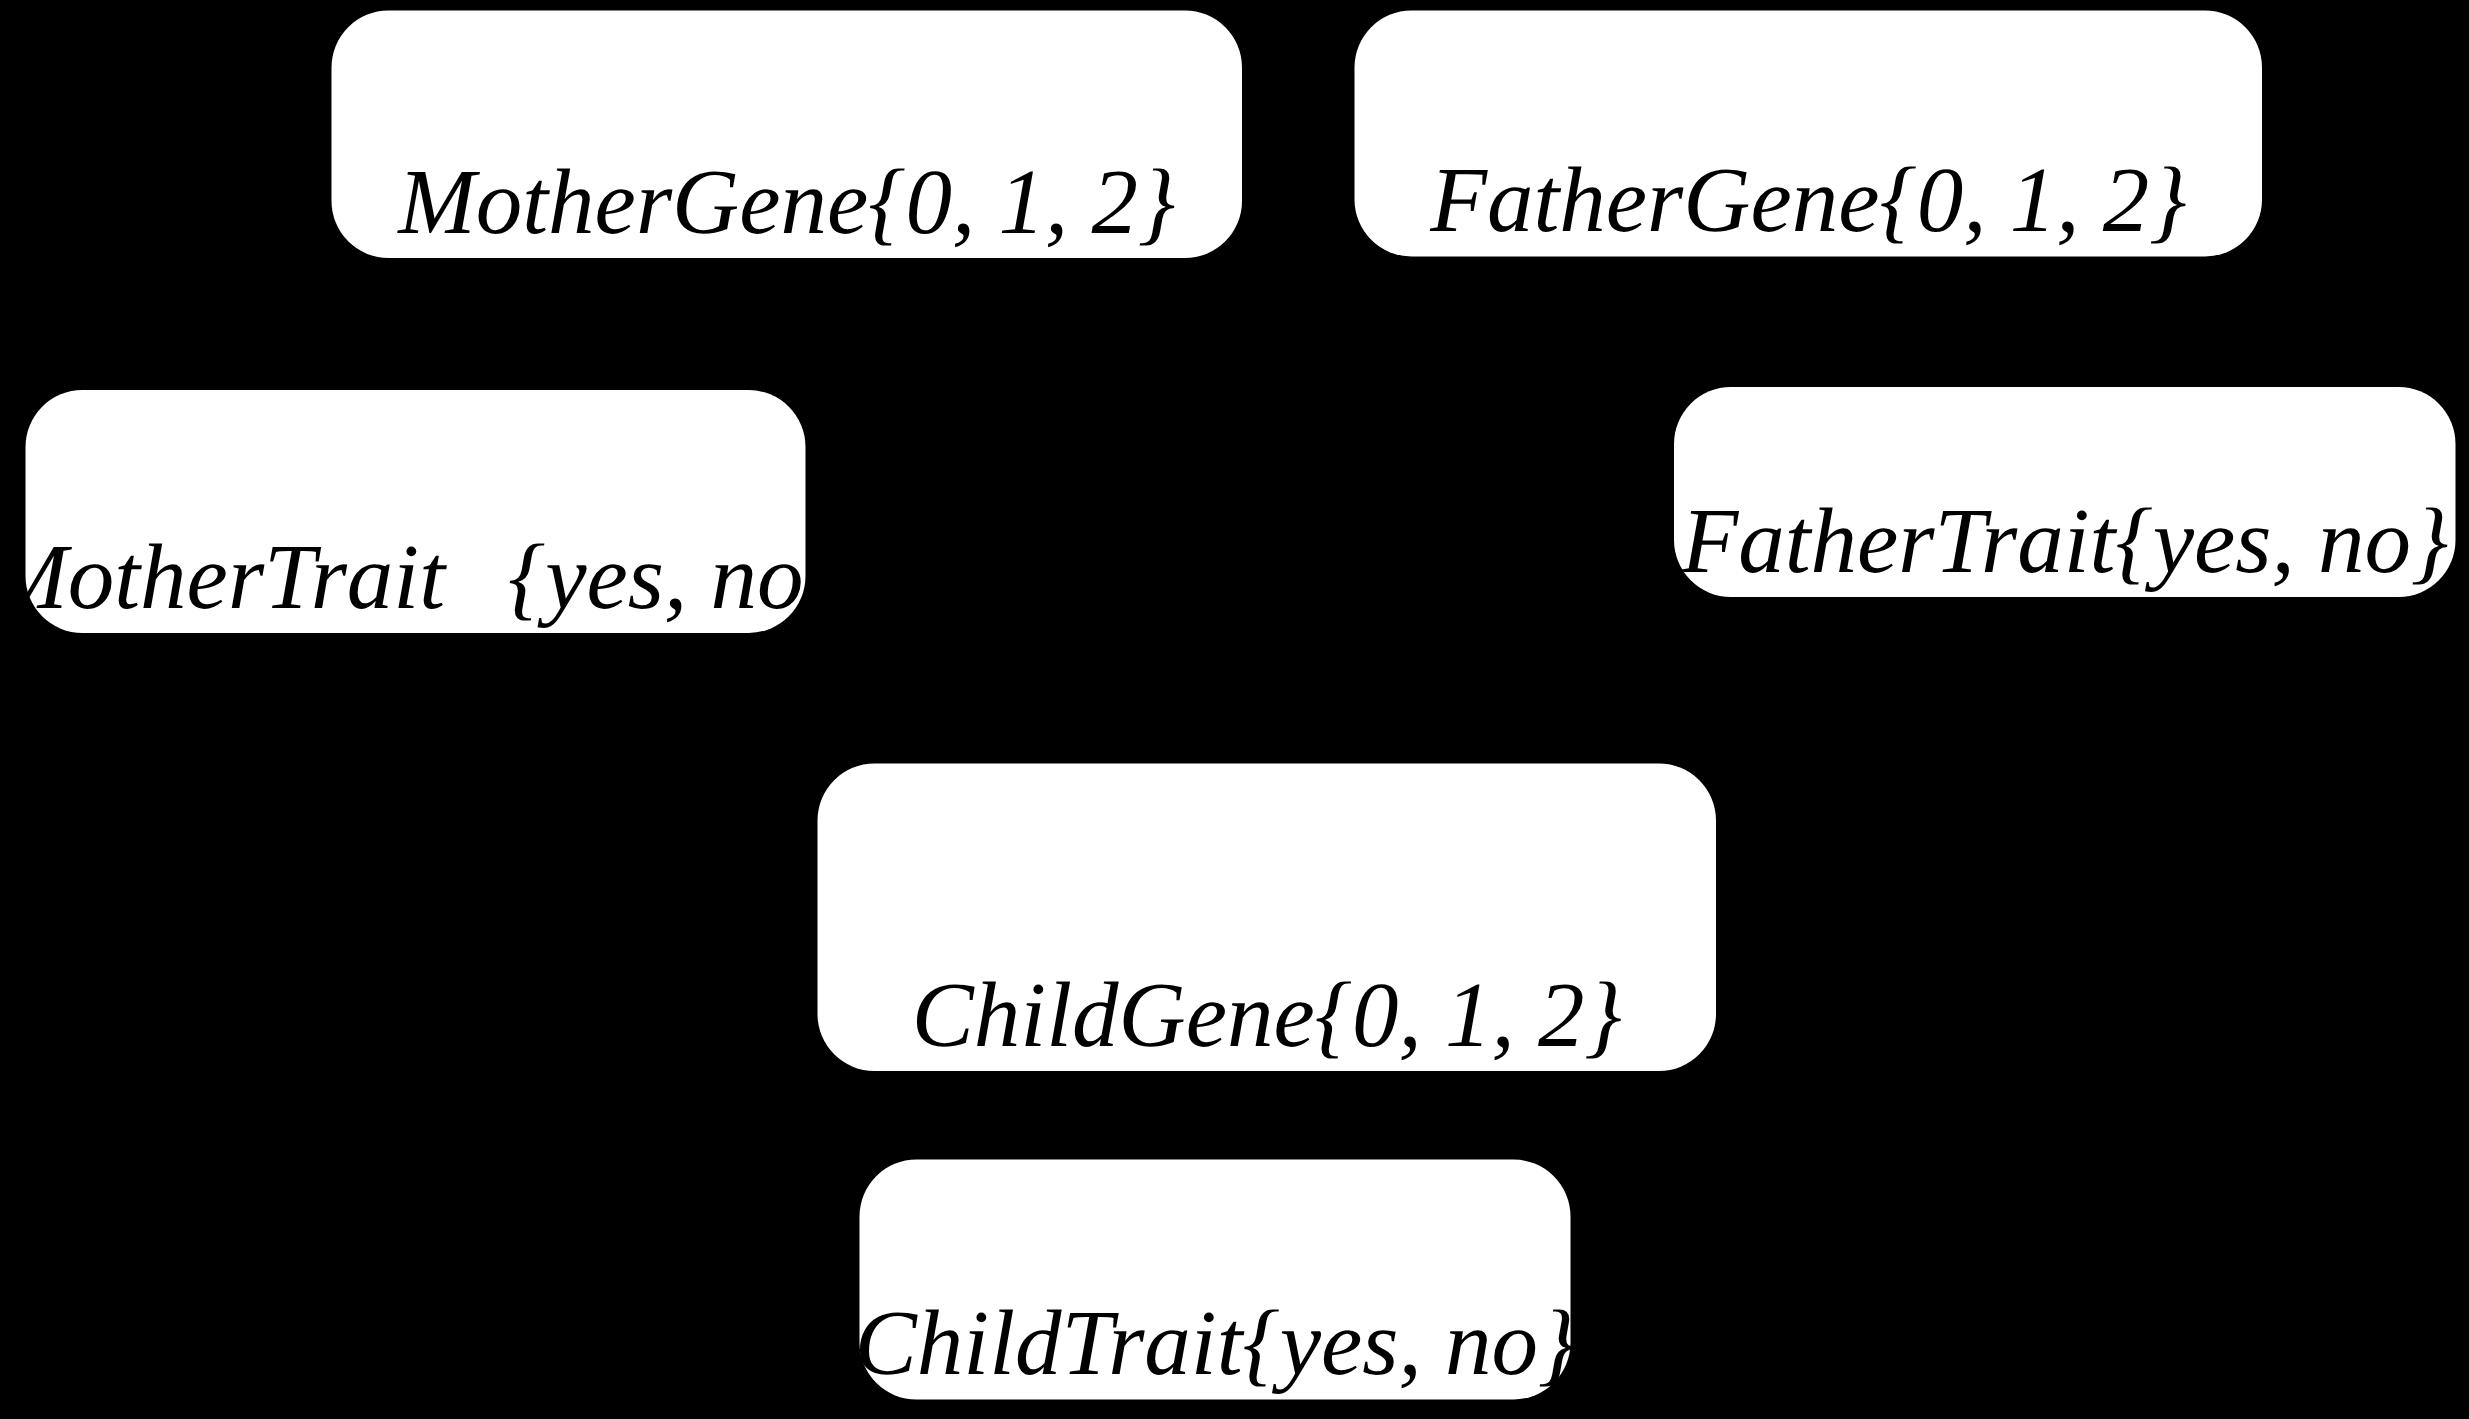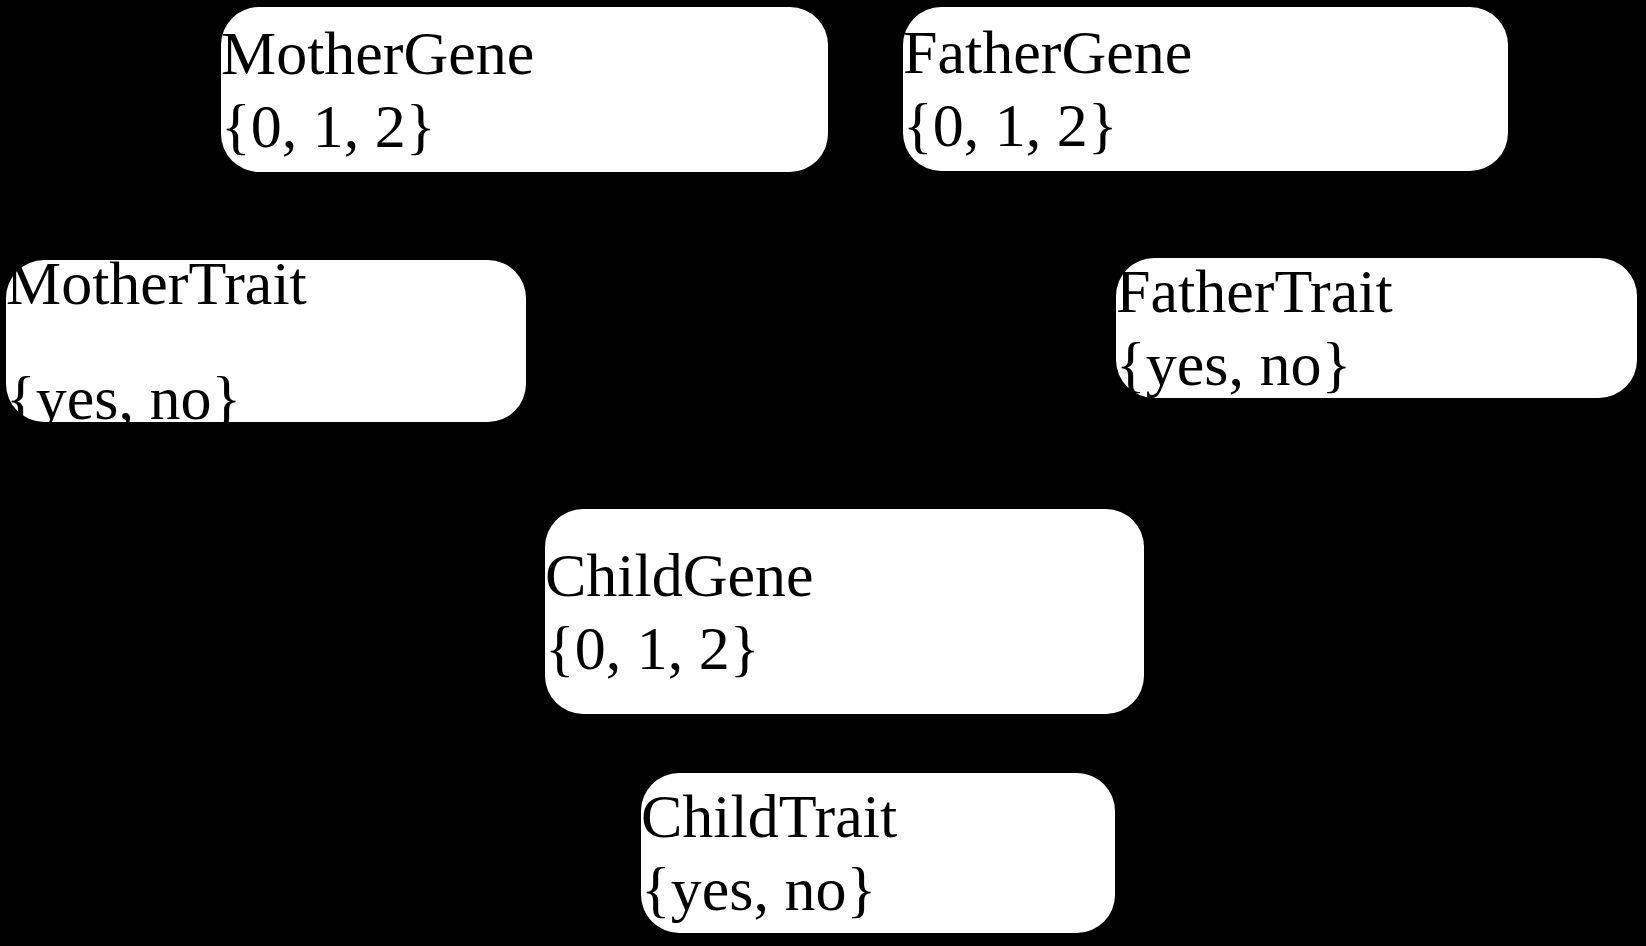--- a/index.html
+++ b/index.html
@@ -13,36 +13,37 @@
     height: 946px;
     background: var(--bg, #000000);
     overflow: hidden;
   }
   .node {
     position: absolute;
     background: var(--node-fill, #ffffff);
     color: var(--node-text, #000000);
     border-radius: 38px;
     display: flex;
-    flex-direction: column;
-    align-items: flex-start;
+    flex-direction: row;
+    align-items: flex-end;
     justify-content: center;
     text-align: center;
     font-family: "Liberation Serif", "DejaVu Serif", serif;
+    font-style: italic;
     font-size: 62px;
     line-height: 73px;
     white-space: nowrap;
   }
   
   .n-mother-gene  { left: 221px;  top: 7px;   width: 607px; height: 165px; }
   .n-father-gene  { left: 871px;  top: 7px;   width: 605px; height: 164px; margin-left: 32px; }
-  .n-mother-trait { left: 6px;   top: 260px; width: 520px; height: 162px; gap: 42px; }
+  .n-mother-trait { left: 17px;   top: 260px; width: 520px; height: 162px; gap: 42px; }
   .n-father-trait { left: 1116px; top: 258px; width: 521px; height: 140px; }
   .n-child-gene   { left: 545px;  top: 509px; width: 599px; height: 205px; }
-  .n-child-trait  { left: 641px;  top: 773px; width: 474px; height: 160px; }
+  .n-child-trait  { left: 573px;  top: 773px; width: 474px; height: 160px; }
 </style>
 </head>
 <body>
 
 <div class="stage">
 
   <div class="node n-mother-gene">
     <div>MotherGene</div>
     <div>{0, 1, 2}</div>
   </div>

